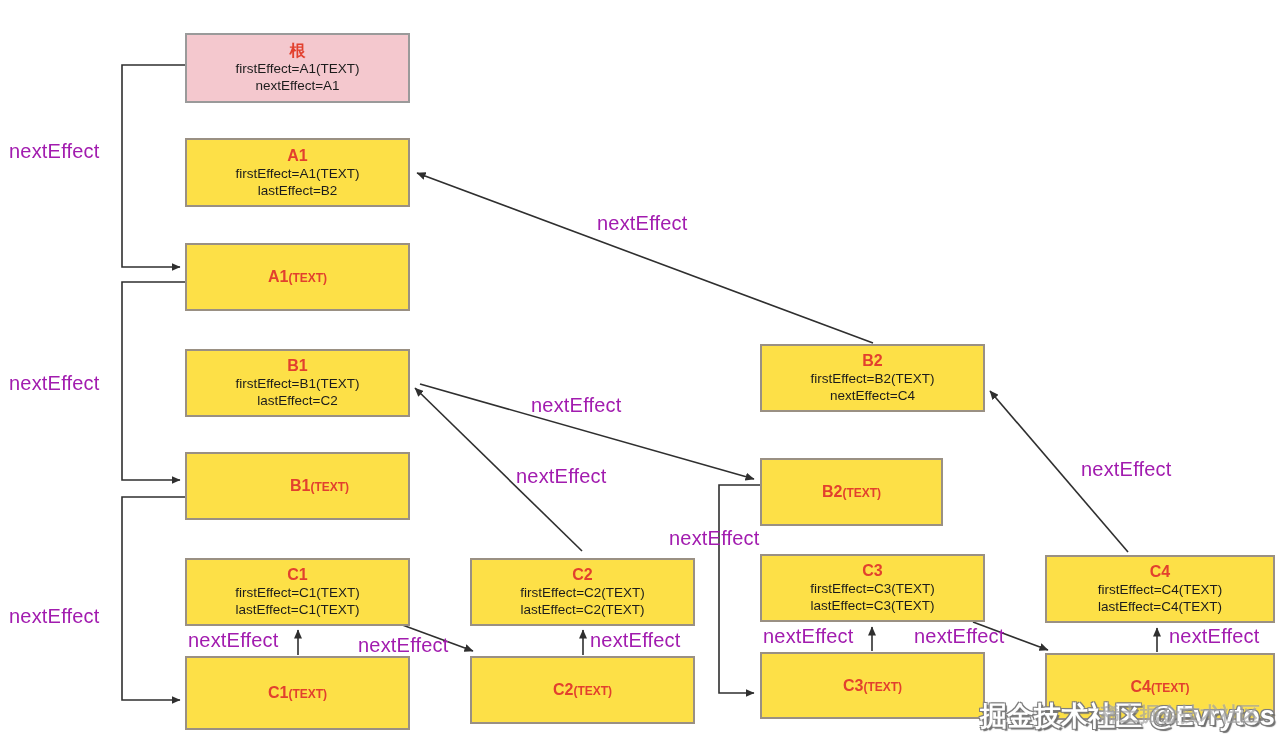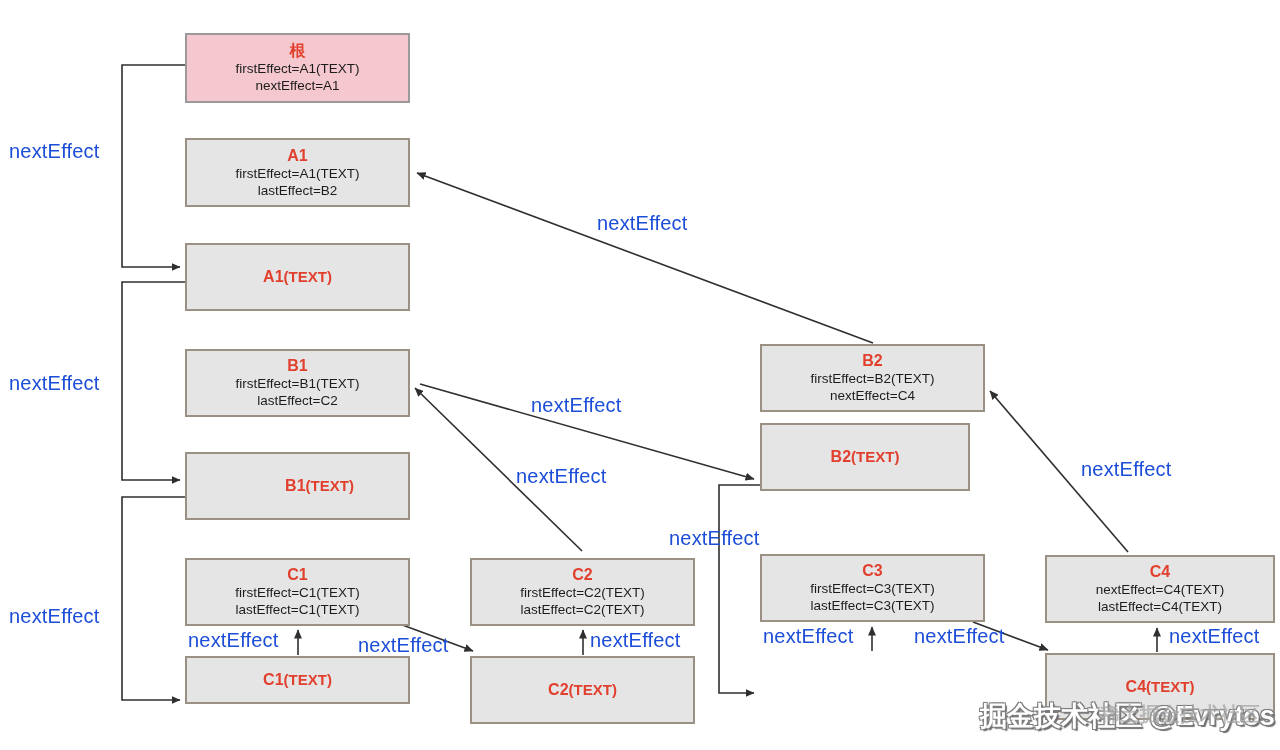--- a/index.html
+++ b/index.html
@@ -3,30 +3,30 @@
 <meta charset="utf-8">
 <style>
   html,body{margin:0;padding:0;background:#ffffff;}
   #stage{
     position:relative;width:1280px;height:750px;overflow:hidden;
     background:#ffffff;font-family:"Liberation Sans", sans-serif;
   }
   #edges{position:absolute;left:0;top:0;width:1280px;height:750px;z-index:1;}
   .node{
     position:absolute;z-index:2;box-sizing:border-box;
-    background:#e5e5e5;border:2px solid #9a9083;
+    background:#fde047;border:2px solid #9a9083;
     display:flex;flex-direction:column;align-items:center;justify-content:center;
     text-align:center;line-height:1.25;
   }
   .node.root{background:#f4c8ce;border-color:#9a9a9a;}
   .node .title{color:#e2402e;font-weight:bold;font-size:16px;white-space:nowrap;}
-  .node .title .suffix{font-size:15px;}
+  .node .title .suffix{font-size:12px;}
   .node .body-line{color:#1c1c1c;font-size:13.5px;white-space:nowrap;text-align:right;}
   .edge-label{
-    position:absolute;z-index:3;color:#1d4ed8;font-size:20px;
+    position:absolute;z-index:3;color:#a21caf;font-size:20px;
     white-space:nowrap;letter-spacing:0.2px;
   }
   .watermark{
     position:absolute;z-index:10;white-space:nowrap;font-weight:bold;
   }
   .watermark.primary{
     left:980px;top:698px;font-size:27px;color:#ffffff;
     text-shadow:-1px -1px 0 #7d7d7d, 1px -1px 0 #7d7d7d, -1px 1px 0 #7d7d7d,
                 2px 2px 1px #6f6f6f, 0 0 2px #8a8a8a;
   }
@@ -87,54 +87,57 @@
   <div class="node" style="left:185px;top:452px;width:225px;height:68px;padding-left:44px;">
     <div class="title"><span>B1</span><span class="suffix">(TEXT)</span></div>
   </div>
 
   <div class="node" style="left:185px;top:558px;width:225px;height:68px;">
     <div class="title"><span>C1</span><span class="suffix"></span></div>
     <div class="body-line">firstEffect=C1(TEXT)</div>
     <div class="body-line">lastEffect=C1(TEXT)</div>
   </div>
 
-  <div class="node" style="left:185px;top:656px;width:225px;height:48px;text-align:right;">
+  <div class="node" style="left:185px;top:656px;width:225px;height:74px;text-align:right;">
     <div class="title"><span>C1</span><span class="suffix">(TEXT)</span></div>
   </div>
 
   <div class="node" style="left:470px;top:558px;width:225px;height:68px;">
     <div class="title"><span>C2</span><span class="suffix"></span></div>
     <div class="body-line">firstEffect=C2(TEXT)</div>
     <div class="body-line">lastEffect=C2(TEXT)</div>
   </div>
 
   <div class="node" style="left:470px;top:656px;width:225px;height:68px;">
     <div class="title"><span>C2</span><span class="suffix">(TEXT)</span></div>
   </div>
 
   <div class="node" style="left:760px;top:344px;width:225px;height:68px;">
     <div class="title"><span>B2</span><span class="suffix"></span></div>
     <div class="body-line">firstEffect=B2(TEXT)</div>
     <div class="body-line">nextEffect=C4</div>
   </div>
 
-  <div class="node" style="left:760px;top:423px;width:210px;height:68px;">
+  <div class="node" style="left:760px;top:458px;width:183px;height:68px;">
     <div class="title"><span>B2</span><span class="suffix">(TEXT)</span></div>
   </div>
 
   <div class="node" style="left:760px;top:554px;width:225px;height:68px;">
     <div class="title"><span>C3</span><span class="suffix"></span></div>
     <div class="body-line">firstEffect=C3(TEXT)</div>
     <div class="body-line">lastEffect=C3(TEXT)</div>
   </div>
 
+  <div class="node" style="left:760px;top:652px;width:225px;height:67px;">
+    <div class="title"><span>C3</span><span class="suffix">(TEXT)</span></div>
+  </div>
 
   <div class="node" style="left:1045px;top:555px;width:230px;height:68px;">
     <div class="title"><span>C4</span><span class="suffix"></span></div>
-    <div class="body-line">nextEffect=C4(TEXT)</div>
+    <div class="body-line">firstEffect=C4(TEXT)</div>
     <div class="body-line">lastEffect=C4(TEXT)</div>
   </div>
 
   <div class="node" style="left:1045px;top:653px;width:230px;height:67px;">
     <div class="title"><span>C4</span><span class="suffix">(TEXT)</span></div>
   </div>
 
   <div class="edge-label" style="left:9px;top:140px;">nextEffect</div>
   <div class="edge-label" style="left:9px;top:372px;">nextEffect</div>
   <div class="edge-label" style="left:9px;top:605px;">nextEffect</div>

